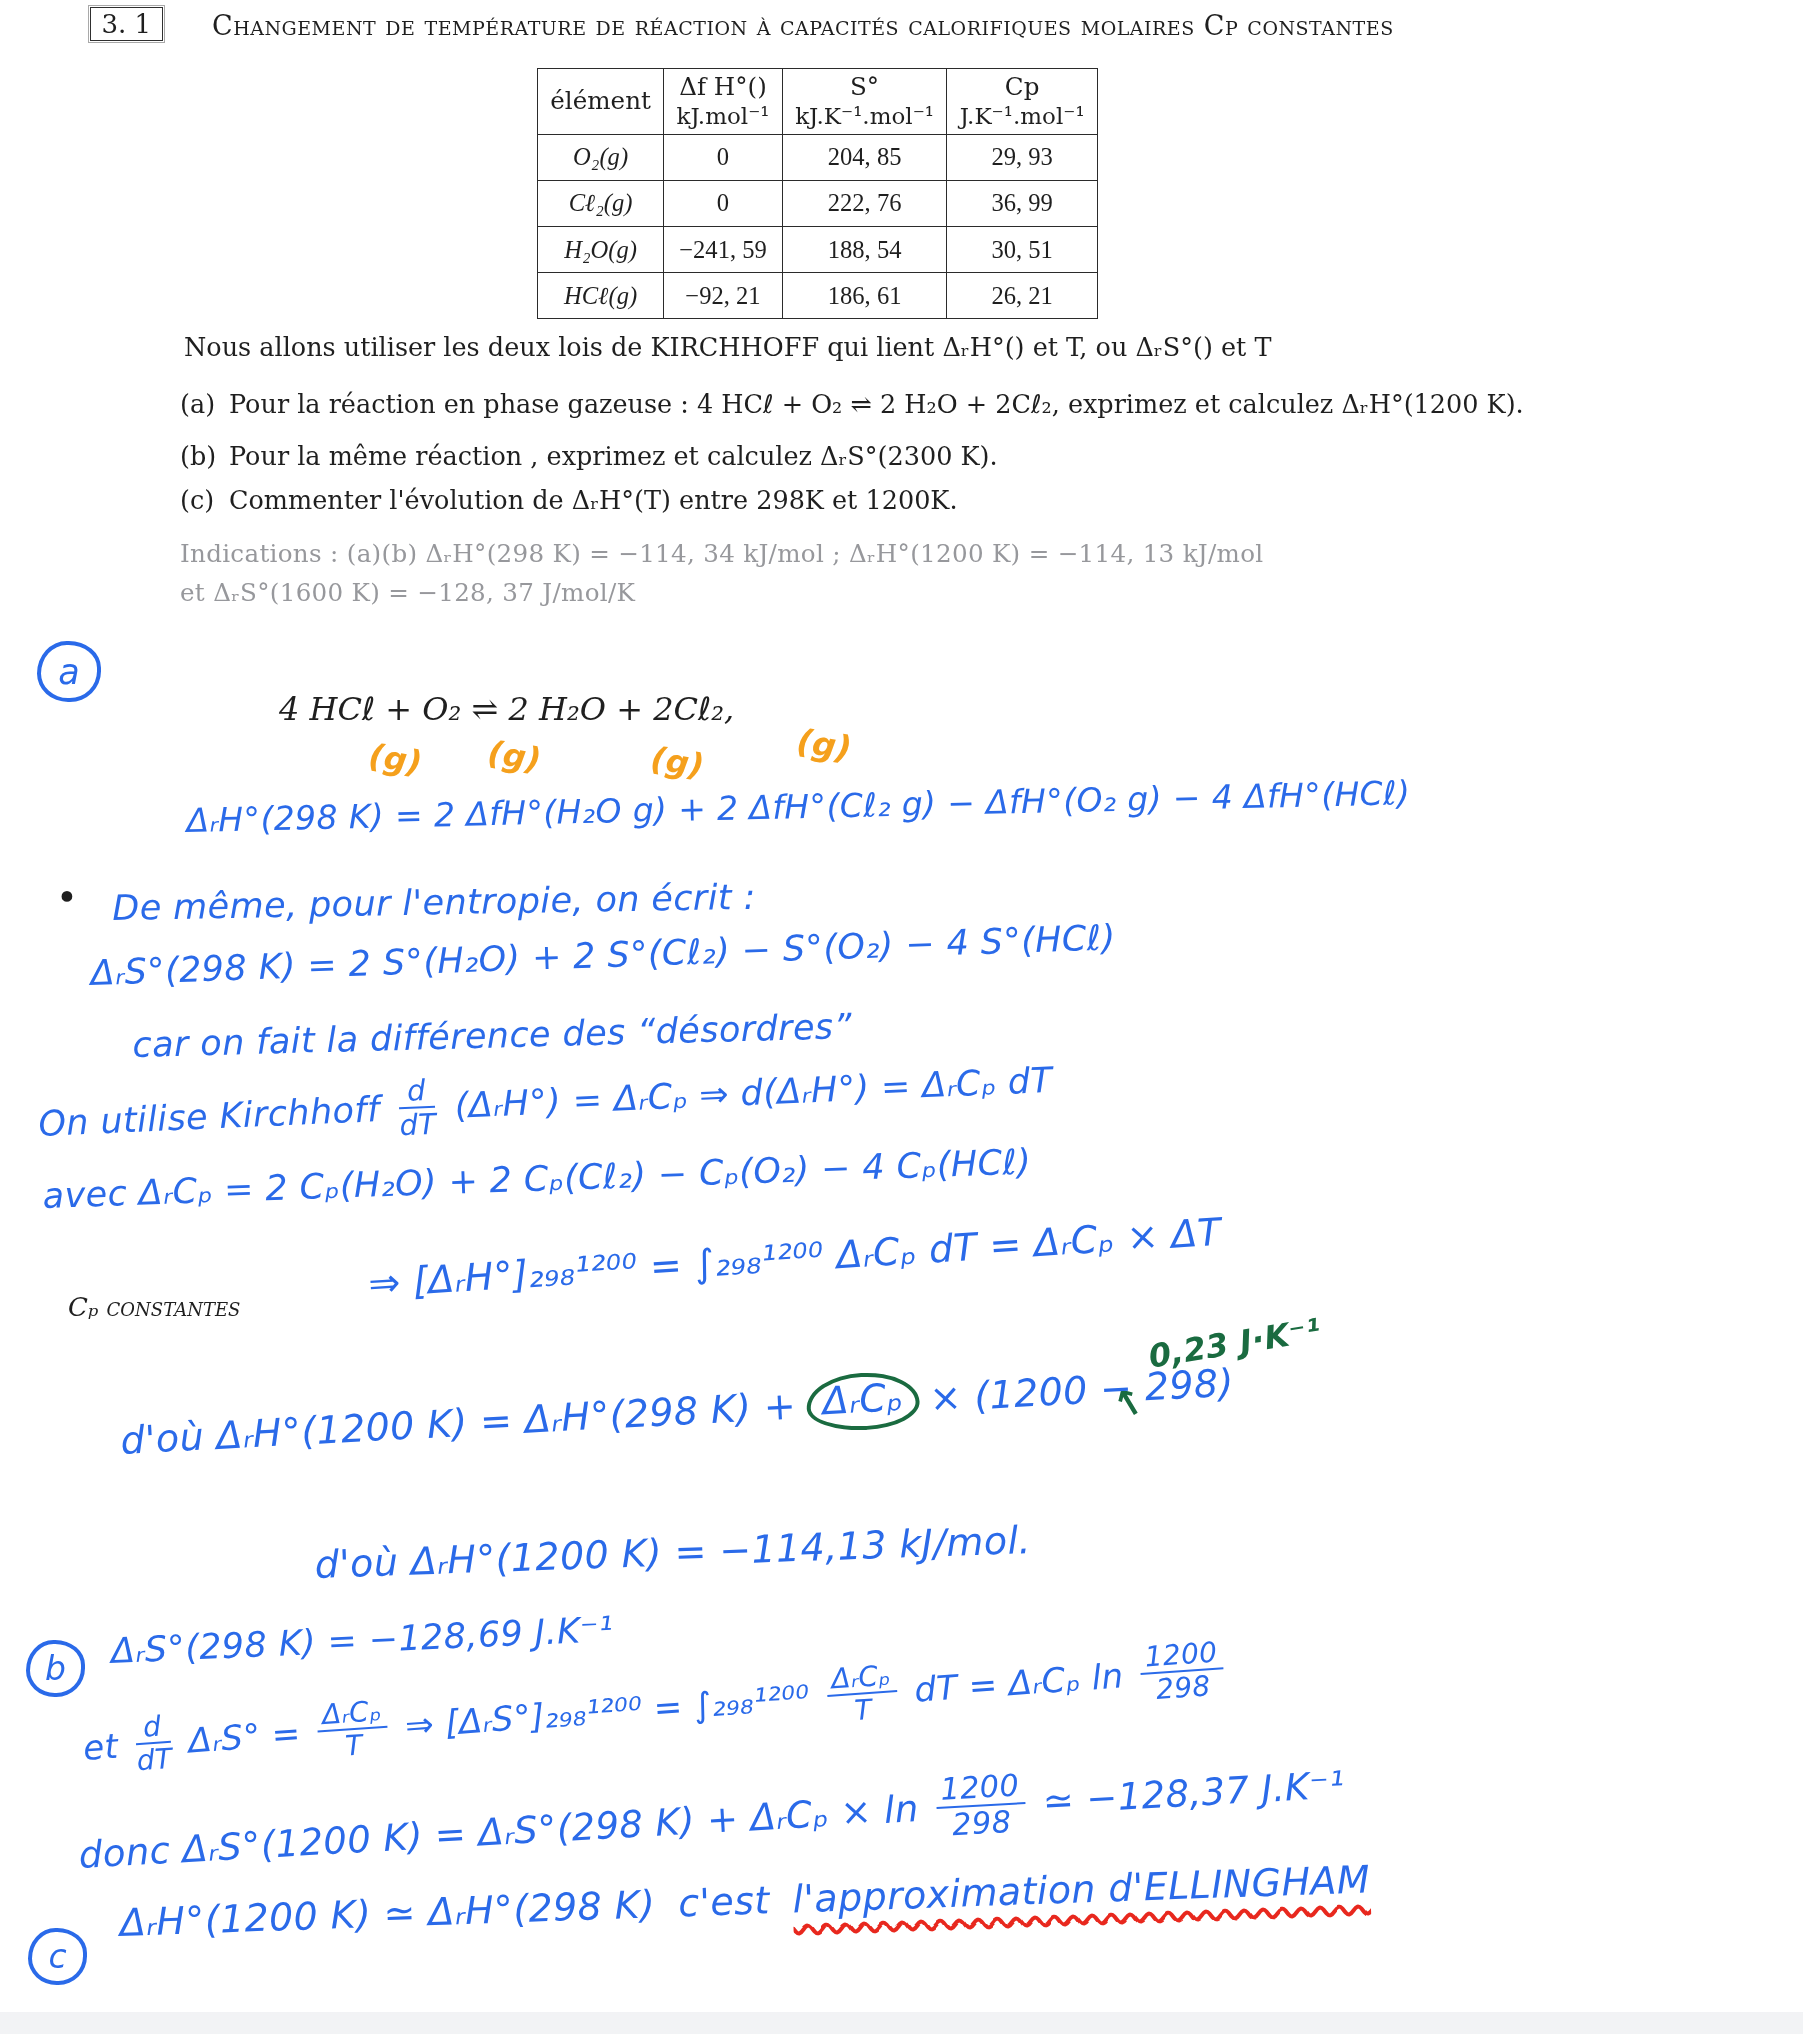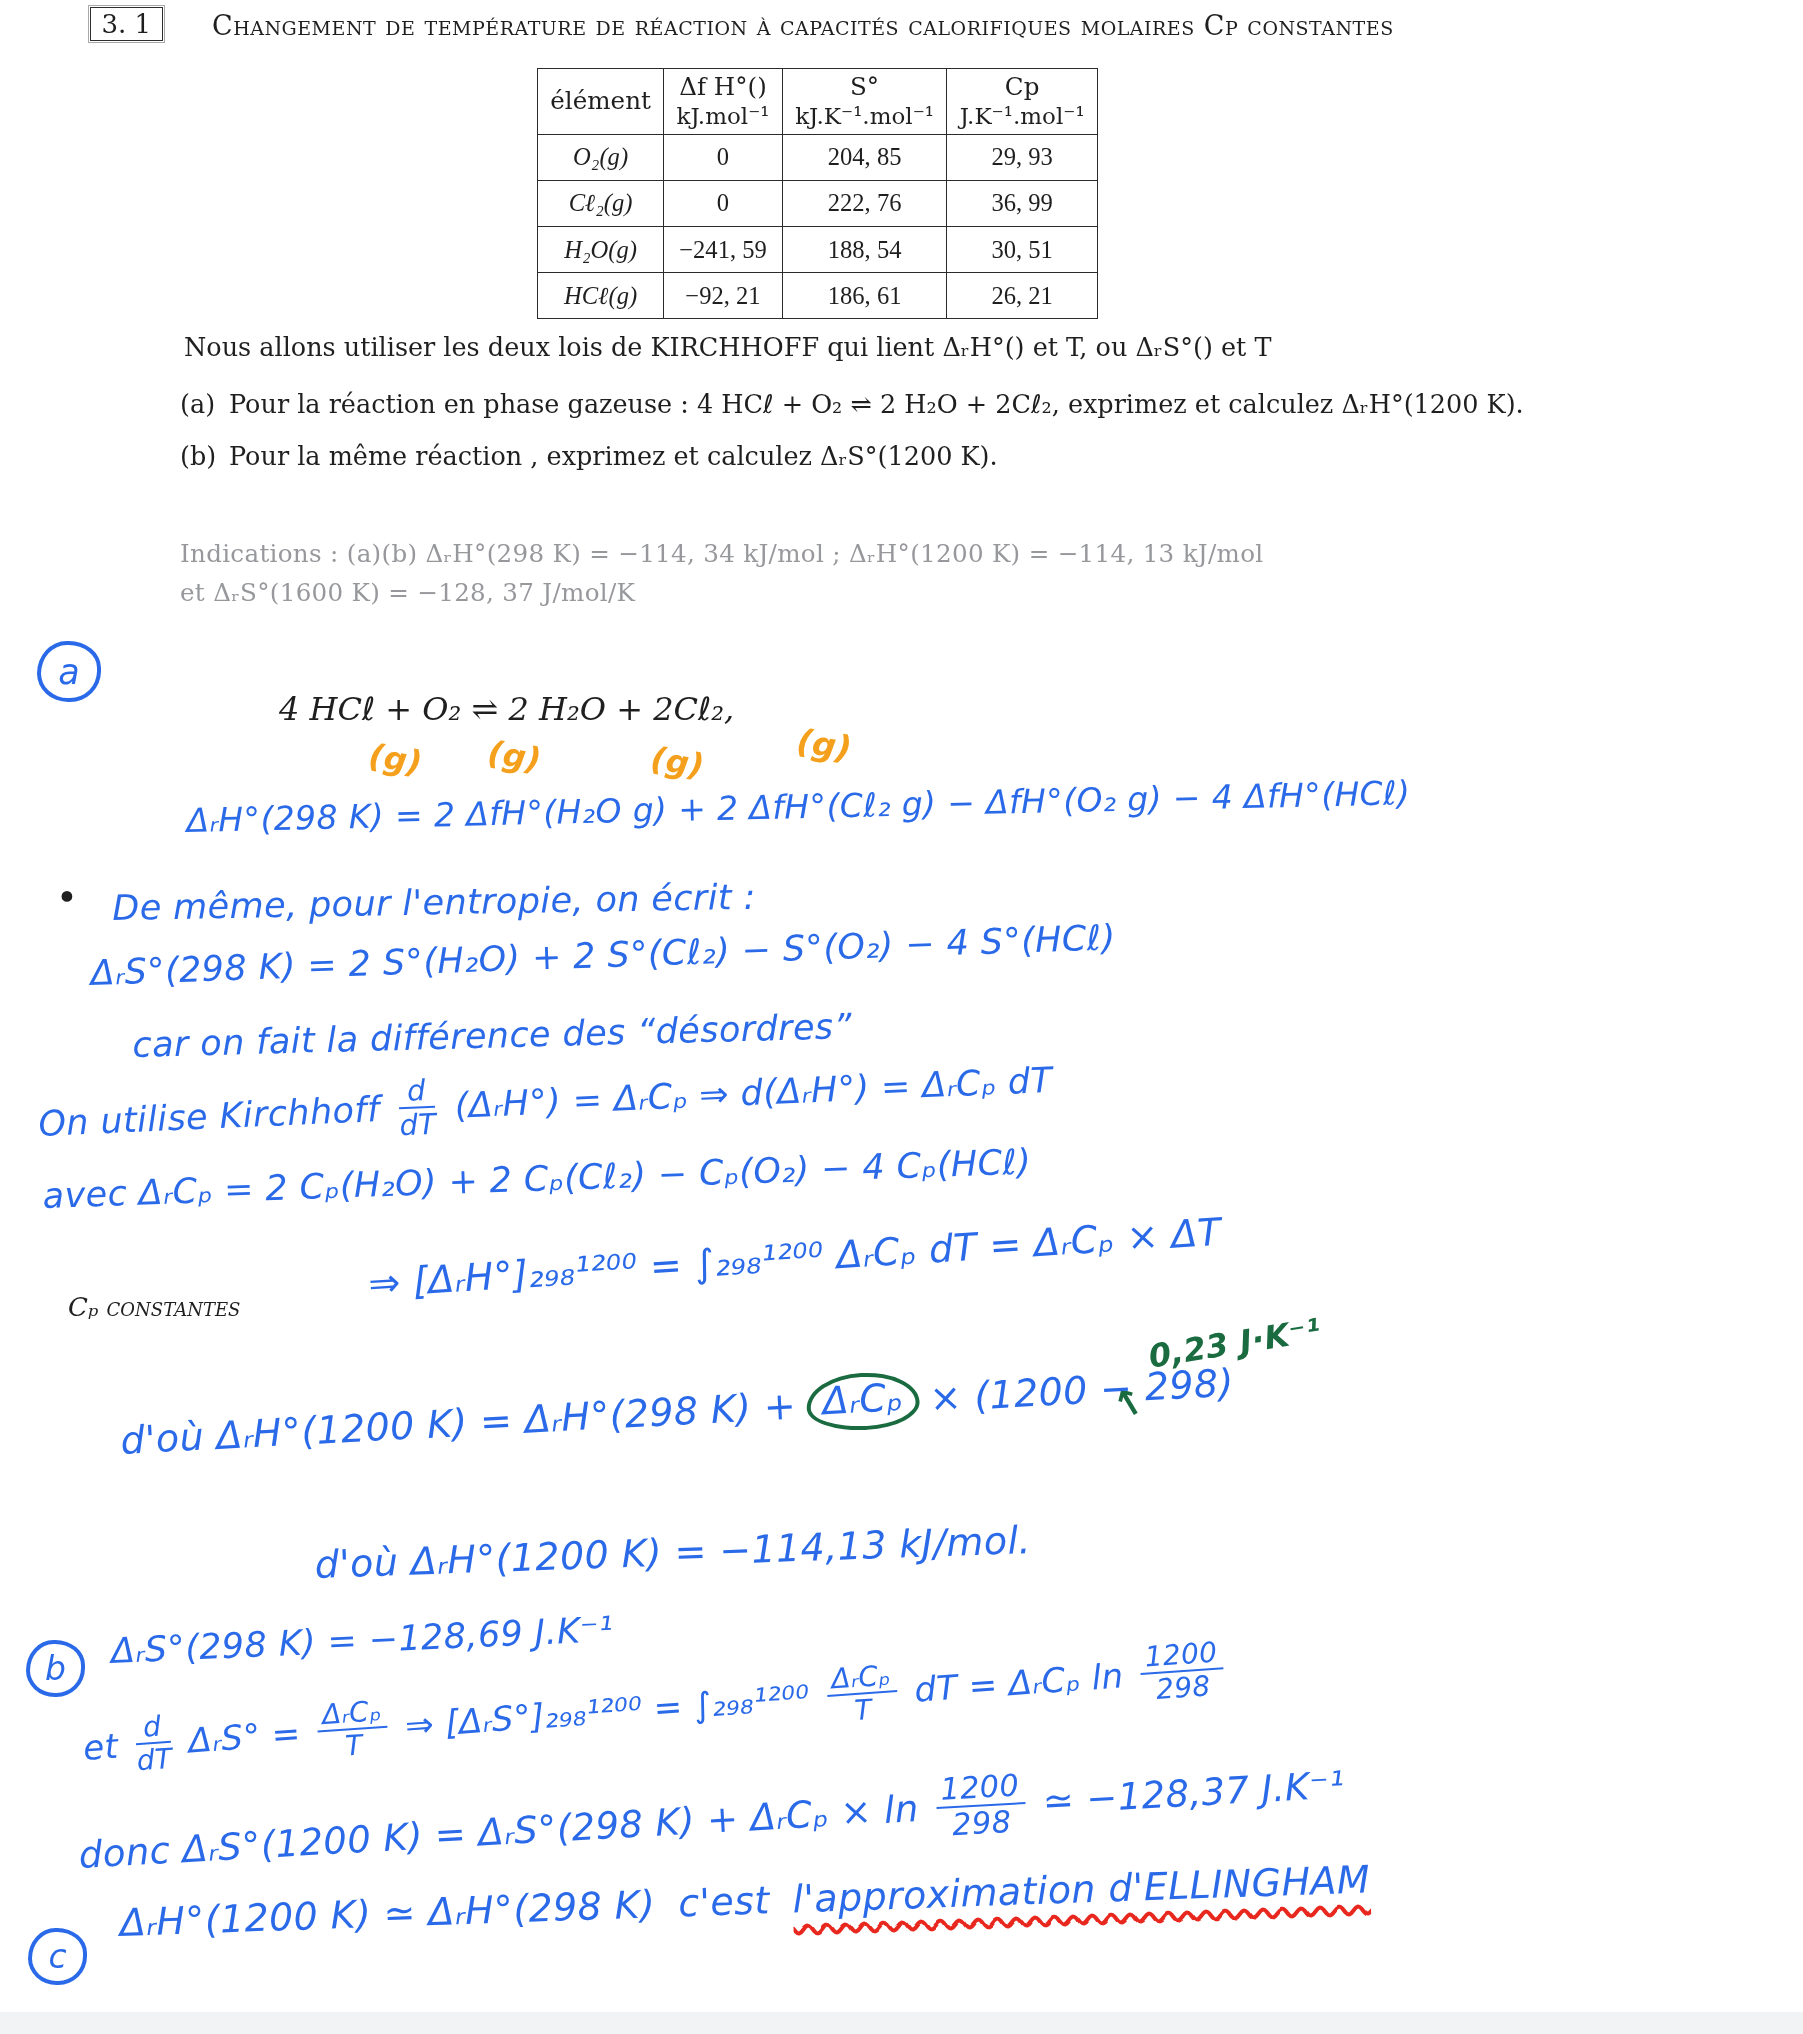--- a/index.html
+++ b/index.html
@@ -104,21 +104,24 @@
     </tr>
   </tbody>
     </table>
 
   <div class="abs print intro">Nous allons utiliser les deux lois de KIRCHHOFF qui lient ΔᵣH°() et T, ou ΔᵣS°() et T</div>
 
   <div class="abs print q" style="left:180px;top:389px;">
     <span class="qlabel">(a)</span><span>Pour la réaction en phase gazeuse : 4 HCℓ + O₂ ⇌ 2 H₂O + 2Cℓ₂, exprimez et calculez ΔᵣH°(1200 K).</span>
   </div>
   <div class="abs print q" style="left:180px;top:441px;">
-    <span class="qlabel">(b)</span><span>Pour la même réaction , exprimez et calculez ΔᵣS°(1200 K).</span>
+    <span class="qlabel">(b)</span><span>Pour la même réaction , exprimez et calculez ΔᵣS°(2300 K).</span>
+  </div>
+  <div class="abs print q" style="left:180px;top:485px;">
+    <span class="qlabel">(c)</span><span>Commenter l'évolution de ΔᵣH°(T) entre 298K et 1200K.</span>
   </div>
 
   <div class="abs indic" style="left:180px;top:539px;">Indications : (a)(b) ΔᵣH°(298 K) = −114, 34 kJ/mol ; ΔᵣH°(1200 K) = −114, 13 kJ/mol</div>
   <div class="abs indic" style="left:180px;top:578px;">et ΔᵣS°(1600 K) = −128, 37 J/mol/K</div>
 
   <div class="abs badge" style="left:37px;top:641px;width:56px;height:53px;font-size:35px;">a</div>
 
   <div class="abs print" style="left:279px;top:690px;font-size:32px;font-style:italic;">4 HCℓ + O₂ ⇌ 2 H₂O + 2Cℓ₂,</div>
 
   <div class="abs hw orange" style="left:369px;top:740px;font-size:32px;transform:rotate(9deg);">(g)</div>

